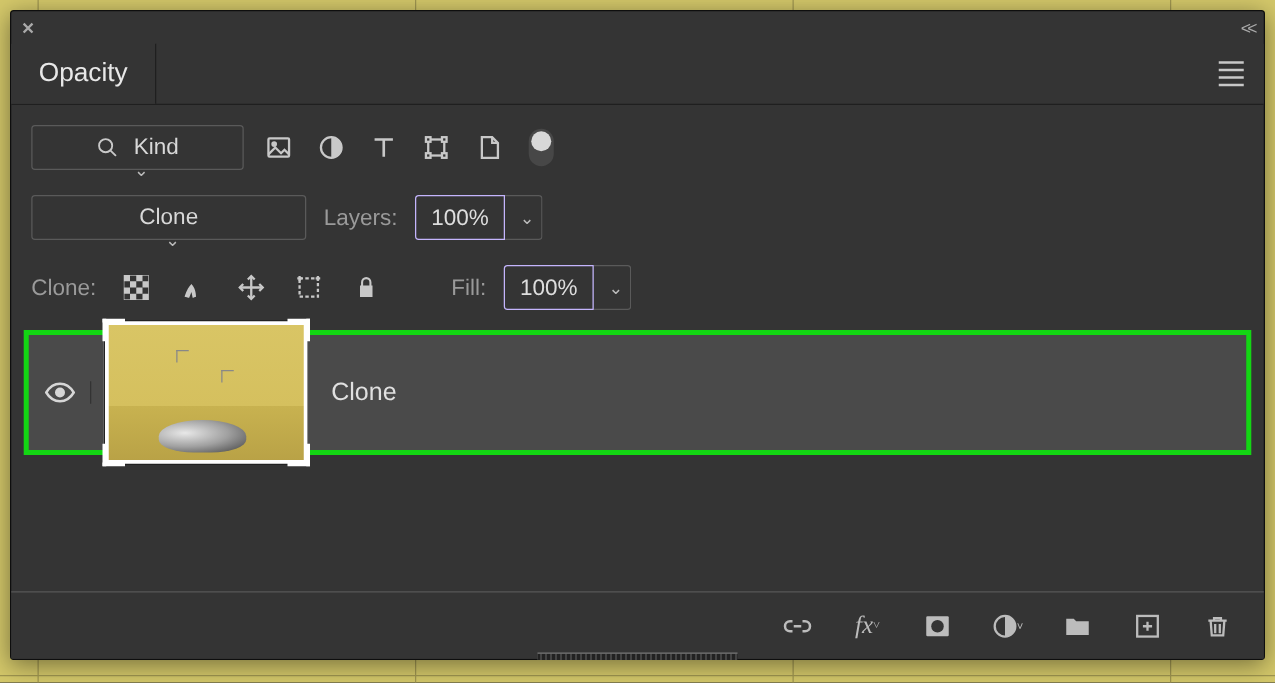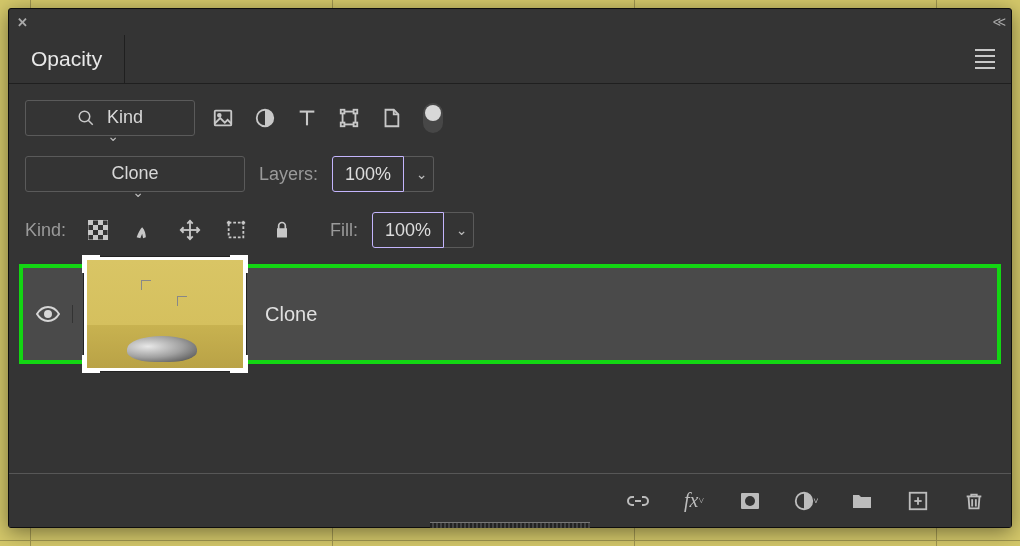--- a/index.html
+++ b/index.html
@@ -90,21 +90,21 @@
   }
   .pct-chev {
     border:1px solid #5a5a5a; border-left:none; border-radius:0 3px 3px 0;
     height:36px; width:30px; display:flex;align-items:center;justify-content:center;
     cursor:pointer;
   }
 
   .lock-row .label{ margin-right:4px;}
   .lock-icons { display:flex; gap:18px; align-items:center;}
   .fill-group { margin-left:auto; display:flex;align-items:center;gap:10px;}
-  .fill-group { margin-left:20px;}
+  .fill-group { margin-left:40px;}
 
   .layer-list { flex:1; padding:6px 10px 0 10px; }
   .layer-row {
     display:flex; align-items:center;
     background:#4a4a4a;
     border:4px solid #13d613;
     height:100px;
     position:relative;
   }
   .vis-col { width:50px; display:flex;align-items:center;justify-content:center;border-right:1px solid #333;}
@@ -223,21 +223,21 @@
     <span class="label">Layers:</span>
     <div class="pct-group">
       <div class="pct-box">100%</div>
       <div class="pct-chev">
           <span class="chev noborder">⌄</span>
         </div>
     </div>
   </div>
 
   <div class="lock-row">
-    <span class="label">Kind:</span>
+    <span class="label">Clone:</span>
     <div class="lock-icons">
       <div class="icon-btn">
         <svg width="20" height="20" viewBox="0 0 20 20">
             <rect width="20" height="20" fill="none" stroke="#c8c8c8"></rect>
             <rect x="0" y="0" width="5" height="5" fill="#c8c8c8"></rect>
             <rect x="10" y="0" width="5" height="5" fill="#c8c8c8"></rect>
             <rect x="5" y="5" width="5" height="5" fill="#c8c8c8"></rect>
             <rect x="15" y="5" width="5" height="5" fill="#c8c8c8"></rect>
             <rect x="0" y="10" width="5" height="5" fill="#c8c8c8"></rect>
             <rect x="10" y="10" width="5" height="5" fill="#c8c8c8"></rect>

